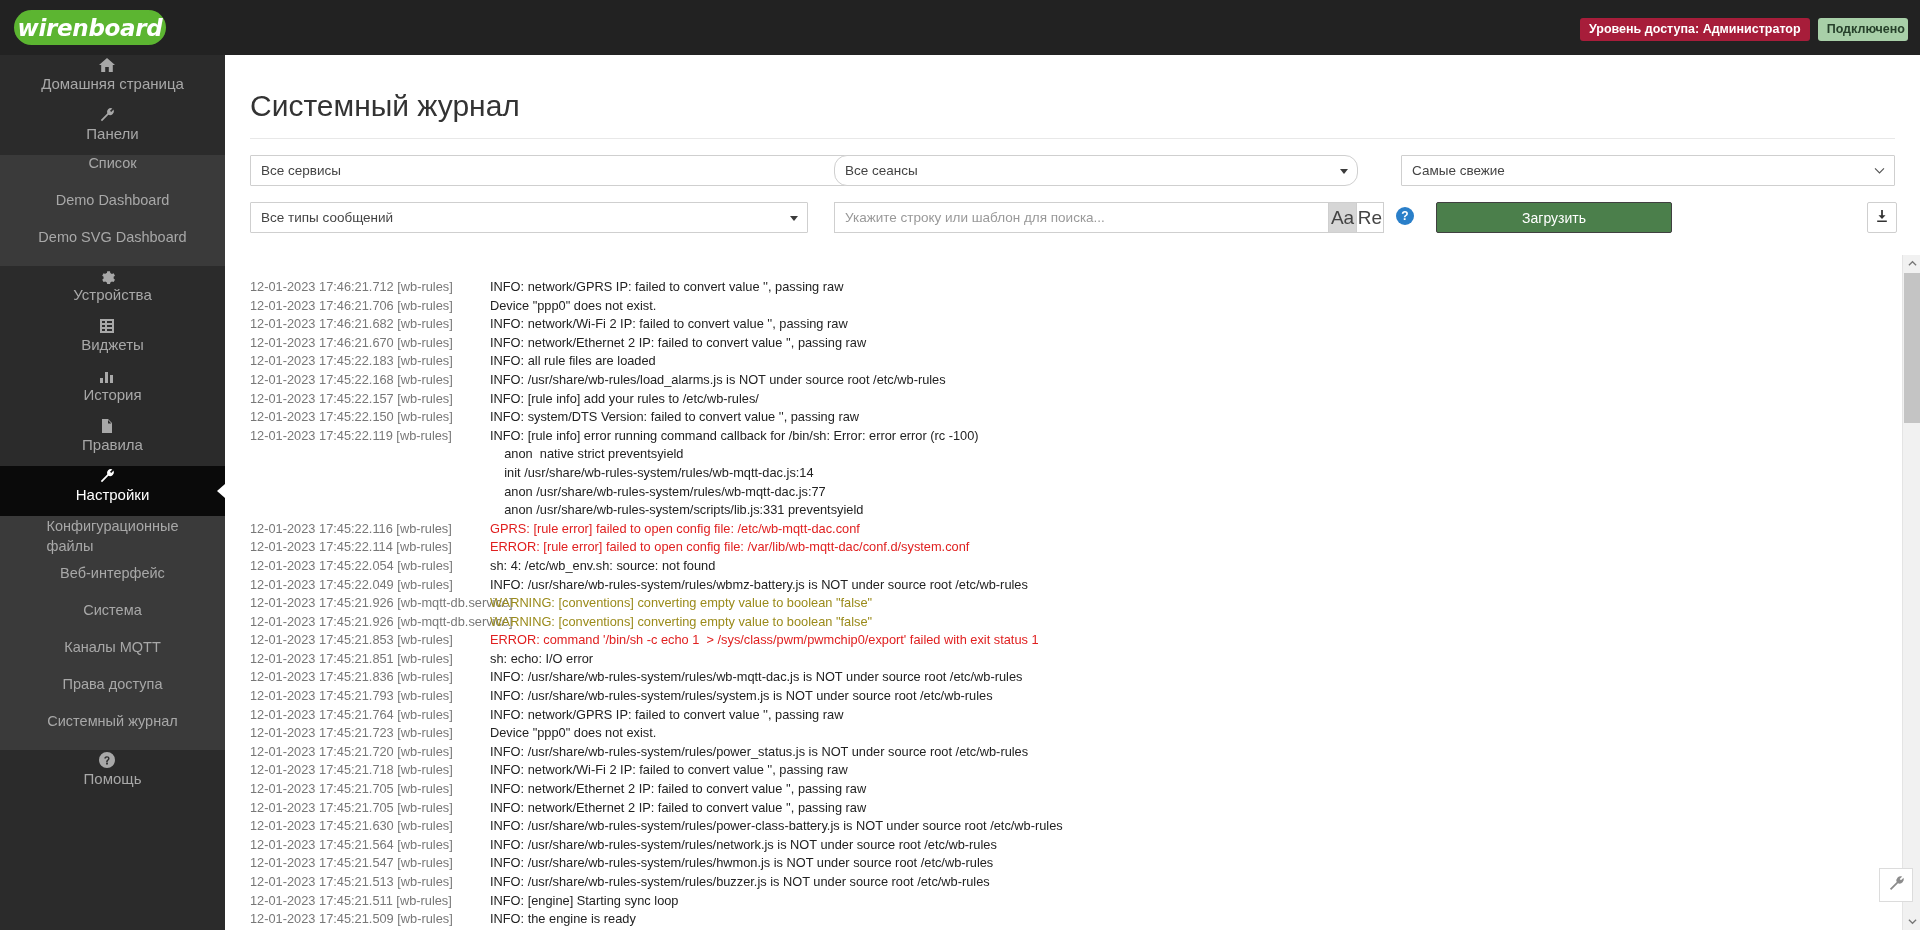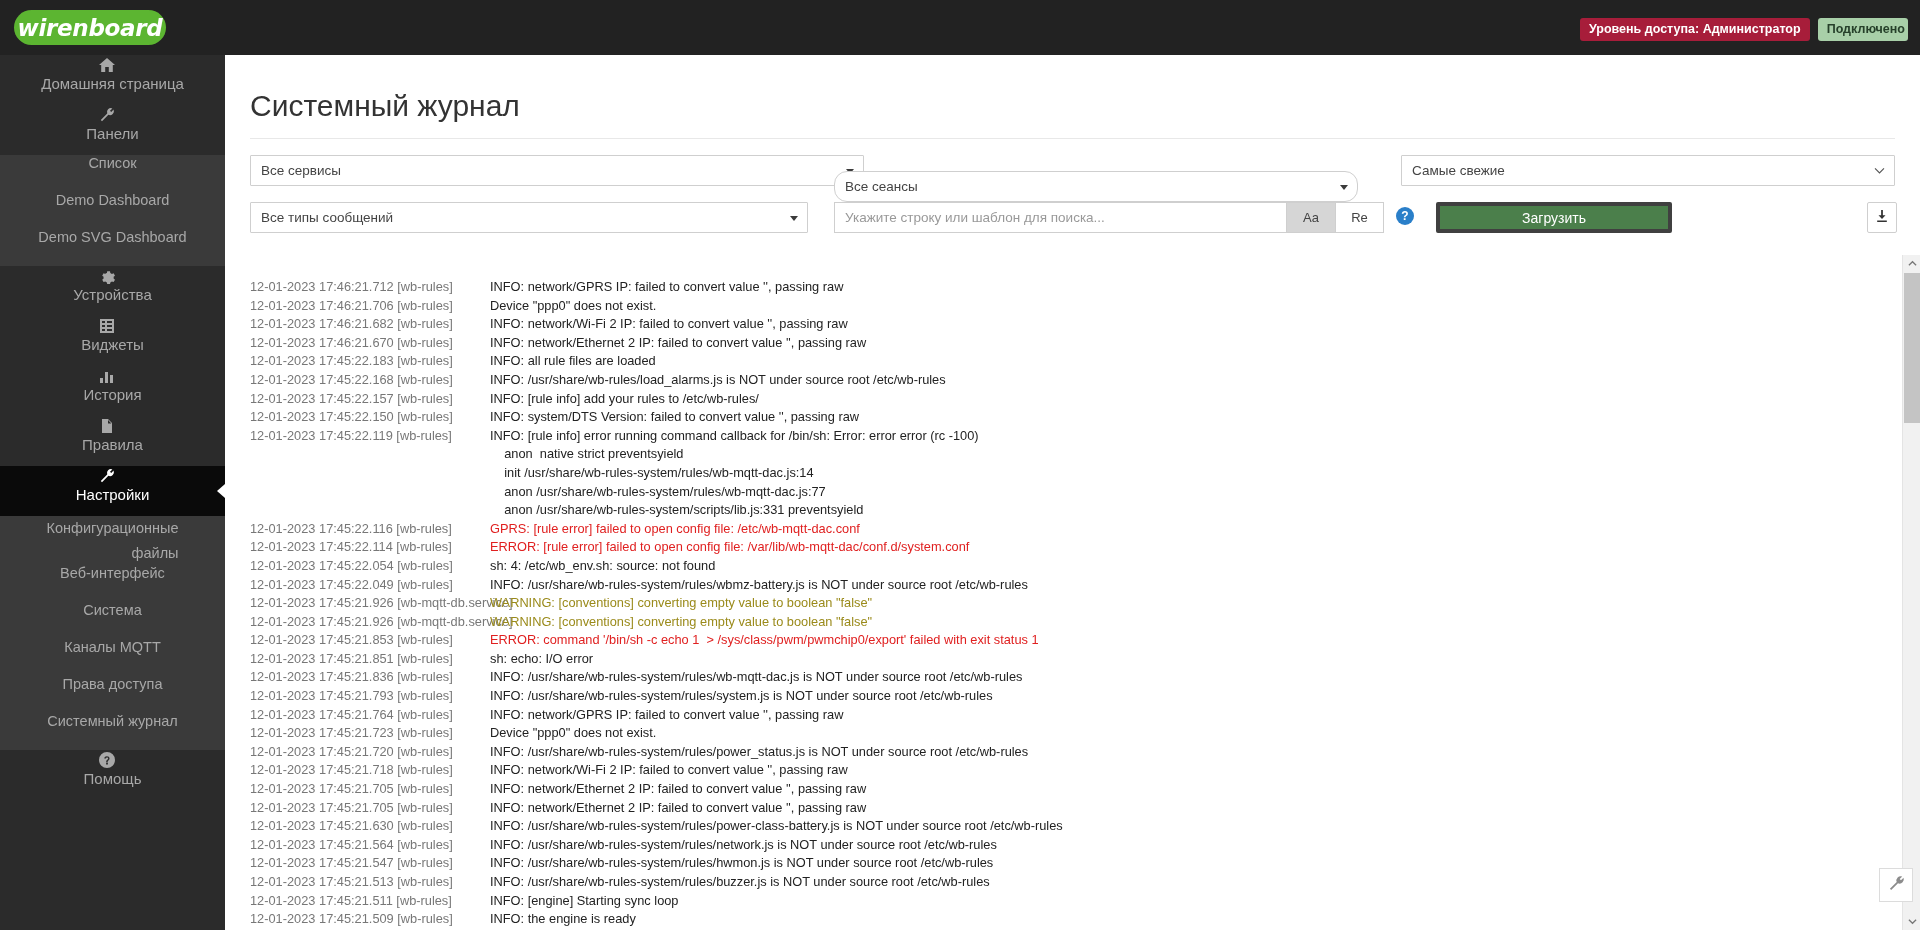--- a/index.html
+++ b/index.html
@@ -74,21 +74,21 @@
     cursor: pointer;
     background: #2b2b2b;
     flex-direction: column;
   }
   .nav-item.sub {
     background: #3a3a3a;
     font-size: 14.5px;
     height: 37px;
     color: #a8a8a8;
   }
-  .nav-item.sub.tall { height: 49px; line-height: 25px; text-align: right; }
+  .nav-item.sub.tall { height: 49px; line-height: 20px; }
   .nav-item.active {
     background: #0a0a0a;
     color: #ffffff;
   }
   .nav-item.active .nav-ico svg { fill: #ffffff; }
   .nav-item .nav-ico {
     width: 20px; margin-right: 7px;
     display: inline-flex; align-items: center; justify-content: flex-start;
     flex: 0 0 20px;
   }
@@ -137,21 +137,21 @@
     width: 0; height: 0;
     border-left: 4.5px solid transparent;
     border-right: 4.5px solid transparent;
     border-top: 5px solid #3b3b3b;
   }
   .ctl .caret-chev {
     position: absolute; right: 8px; top: 50%; margin-top: -7px;
     width: 13px; height: 13px;
   }
   .sel-services { left: 0; top: 0; width: 614px; }
-  .sel-sessions { left: 584px; top: 16px; width: 524px; border-radius: 13px; }
+  .sel-sessions { left: 584px; top: 0; width: 524px; border-radius: 13px; }
   .sel-order    { left: 1151px; top: 0; width: 494px; }
   .sel-msgtypes { left: 0; top: 47px; width: 558px; }
 
   .search-wrap {
     position: absolute; left: 584px; top: 47px;
     width: 550px; height: 31px;
     display: flex;
   }
   .search-input {
     flex: 1;
@@ -161,25 +161,25 @@
     font-size: 13.5px;
     padding: 0 10px;
     color: #333333;
     outline: none;
     font-family: "Liberation Sans", sans-serif;
     background: #ffffff;
     border-radius: 0;
   }
   .search-input::placeholder { color: #999999; }
   .tgl {
-    width: 49px; height: 31px;
+    width: 28px; height: 31px;
     border: 1px solid #cfcfcf;
     border-right: none;
     display: flex; align-items: center; justify-content: center;
-    font-size: 13px; color: #444444;
+    font-size: 19px; color: #444444;
     cursor: pointer;
     background: #ffffff;
   }
   .tgl.on { background: #d6d6d6; }
   .tgl:last-of-type { border-right: 1px solid #cfcfcf; }
 
   .help-icon {
     position: absolute; left: 1146px; top: 52px;
     width: 18px; height: 18px; border-radius: 50%;
     background: #2a7fc9; color: #ffffff;
@@ -187,21 +187,21 @@
     display: flex; align-items: center; justify-content: center;
     cursor: pointer;
   }
 
   .btn-load {
     position: absolute; left: 1186px; top: 47px;
     width: 236px; height: 31px;
     background: #4b7f4b;
     color: #ffffff;
     font-size: 14px;
-    border: 4px solid #404040;
+    border: 1px solid #404040;
     display: flex; align-items: center; justify-content: center;
     cursor: pointer;
     border-radius: 2px;
   }
   .btn-dl {
     position: absolute; left: 1617px; top: 47px;
     width: 30px; height: 31px;
     background: #ffffff;
     border: 1px solid #cfcfcf;
     display: flex; align-items: center; justify-content: center;

